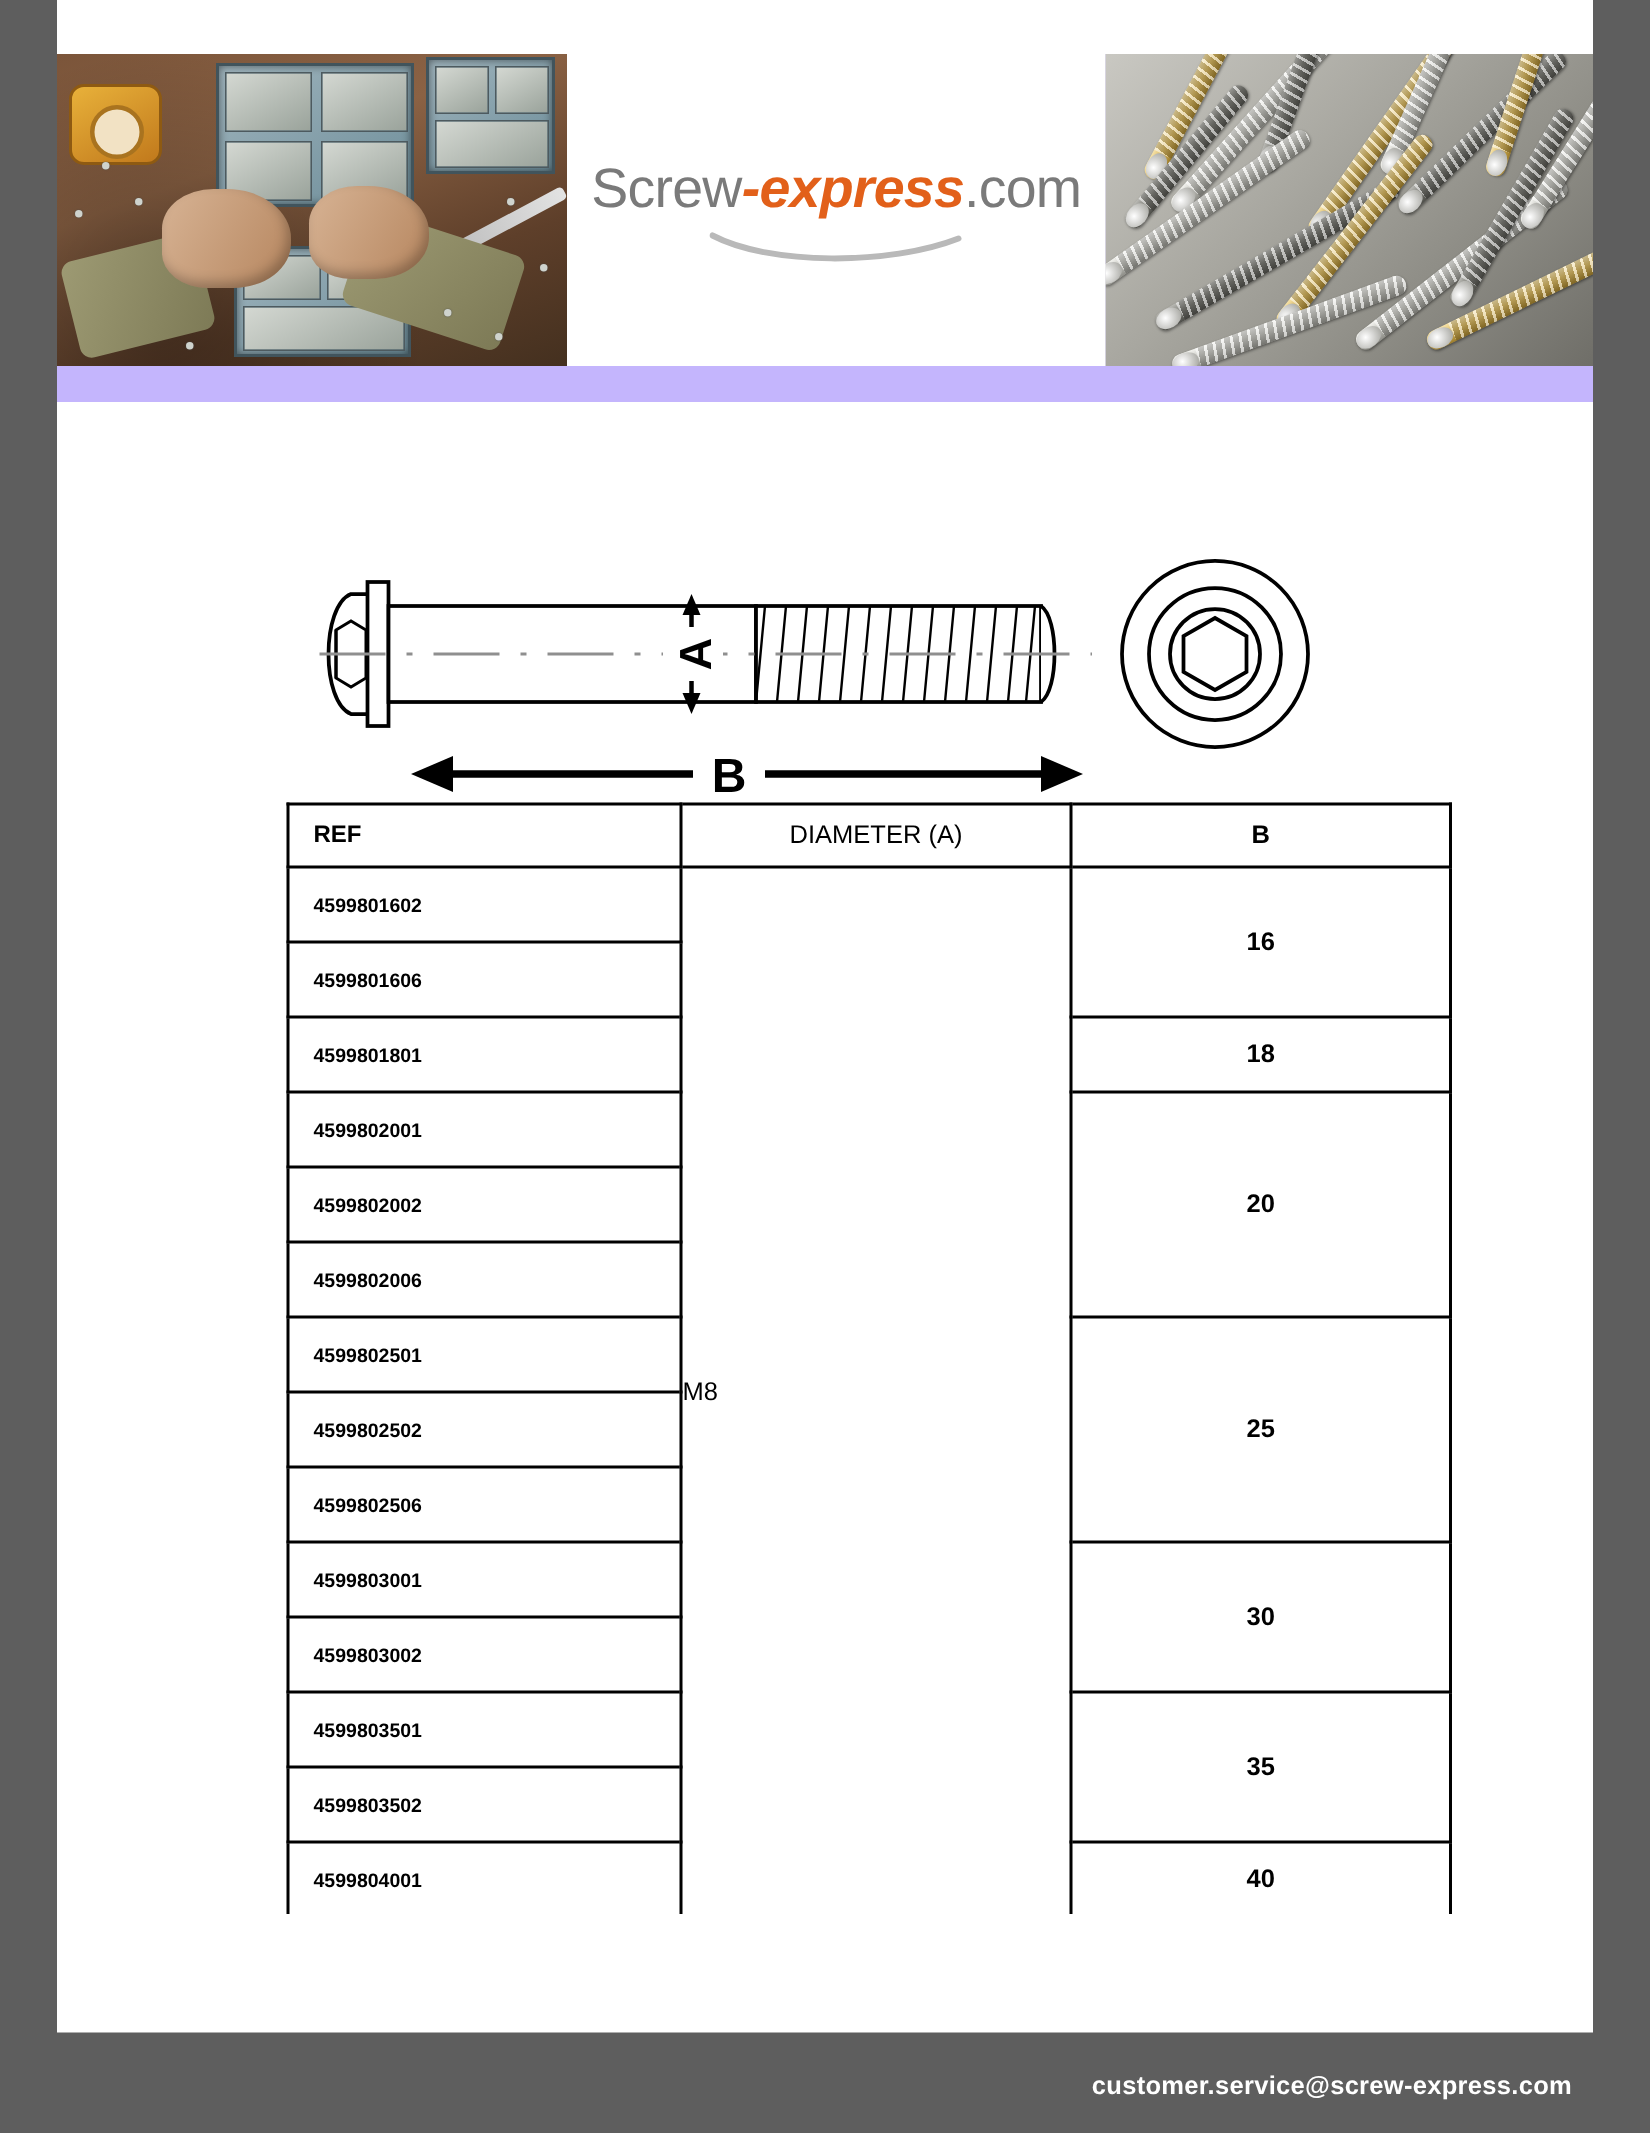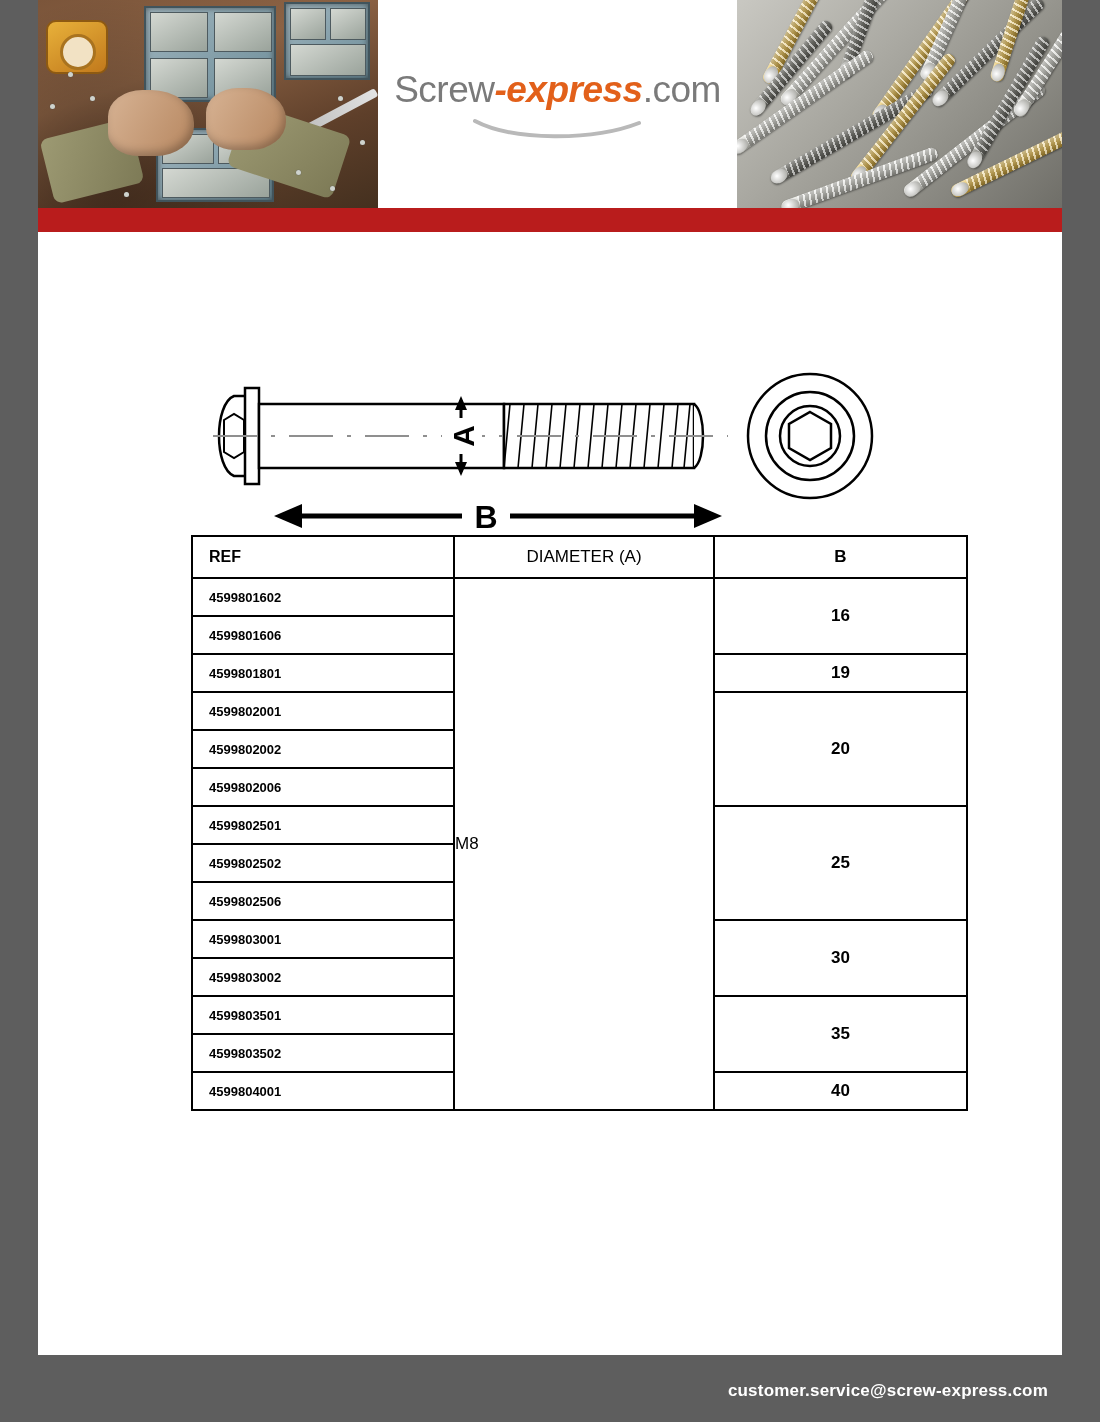--- a/index.html
+++ b/index.html
@@ -20,21 +20,22 @@
     width: 1024px;
     height: 1422px;
     background: #ffffff;
   }
 
   
   .header {
     position: relative;
     width: 1024px;
     height: 232px;
-    background: #b91c1c;
+    background: #c4b5fd;
+    margin-top: 36px;
   }
   .header-photo-left {
     position: absolute;
     left: 0; top: 0;
     width: 340px; height: 208px;
     overflow: hidden;
     background: #6b4a33;
   }
   .header-photo-right {
     position: absolute;
@@ -217,21 +218,21 @@
   .hdr-dia, .hdr-b {
     height: 42px;
     font-size: 17px;
     font-weight: 400;
     text-align: center;
     border-radius: 20px;
   }
   .hdr-b { font-weight: 700; }
 
   td.ref-cell {
-    height: 38px;
+    height: 50px;
     font-size: 13px;
     font-weight: 700;
     padding-left: 16px !important;
     text-align: left;
     vertical-align: middle;
   }
   td.dia-cell {
     vertical-align: middle;
     font-size: 17px;
     font-weight: 400;
@@ -454,21 +455,21 @@
           <td class="ref-cell">4599801602</td>
           <td class="dia-cell" rowspan="14">M8</td>
           <td class="b-cell" rowspan="2">16</td>
         </tr>
         <tr>
           <td class="ref-cell">4599801606</td>
         </tr>
 
         <tr>
           <td class="ref-cell">4599801801</td>
-          <td class="b-cell" rowspan="1">19</td>
+          <td class="b-cell" rowspan="1">18</td>
         </tr>
 
         <tr>
           <td class="ref-cell">4599802001</td>
           <td class="b-cell" rowspan="3">20</td>
         </tr>
         <tr>
           <td class="ref-cell">4599802002</td>
         </tr>
         <tr>

